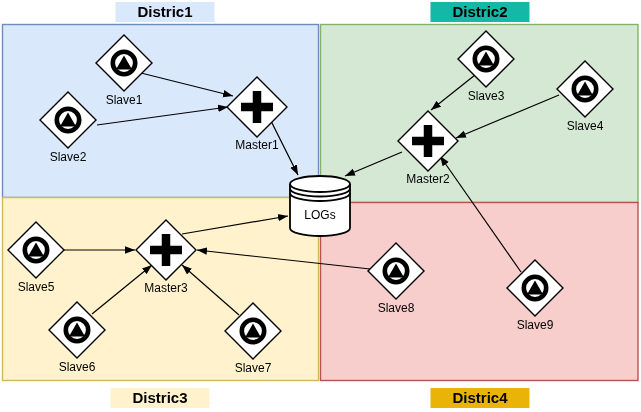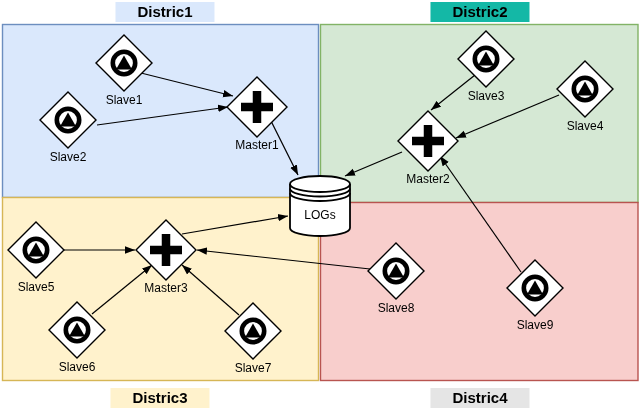--- a/index.html
+++ b/index.html
@@ -172,14 +172,14 @@
         <circle class="ring" r="11.2"></circle>
         <path class="tri" d="M0,-7.5 L8,6.5 L-8,6.5 Z"></path>
       </g>
       <text class="nlabel" y="41">Slave9</text>
     </g>
   </svg>
 
   <div class="district-label" style="left: 165px; top: 2px; background: rgb(218, 232, 252);">Distric1</div>
   <div class="district-label" style="left: 480px; top: 2px; background: #14b8a6;">Distric2</div>
   <div class="district-label" style="left: 160px; top: 388px; background: rgb(255, 242, 204);">Distric3</div>
-  <div class="district-label" style="left: 480px; top: 388px; background: #e5e5e5;">Distric4</div>
+  <div class="district-label" style="left: 480px; top: 388px; background: #eab308;">Distric4</div>
 </div>
 
 </body></html>

